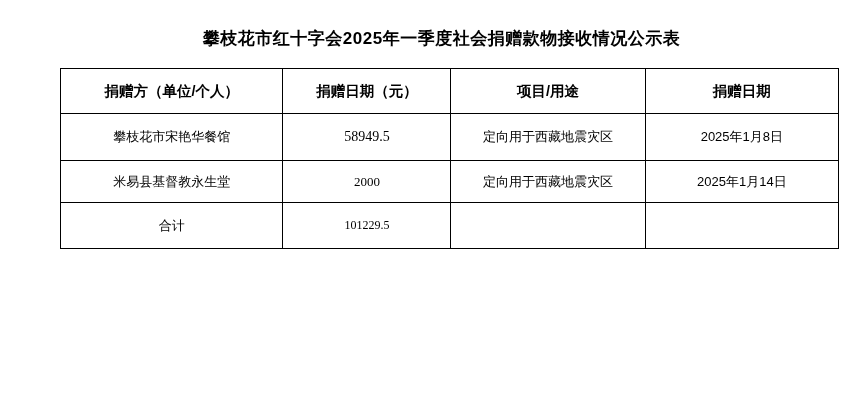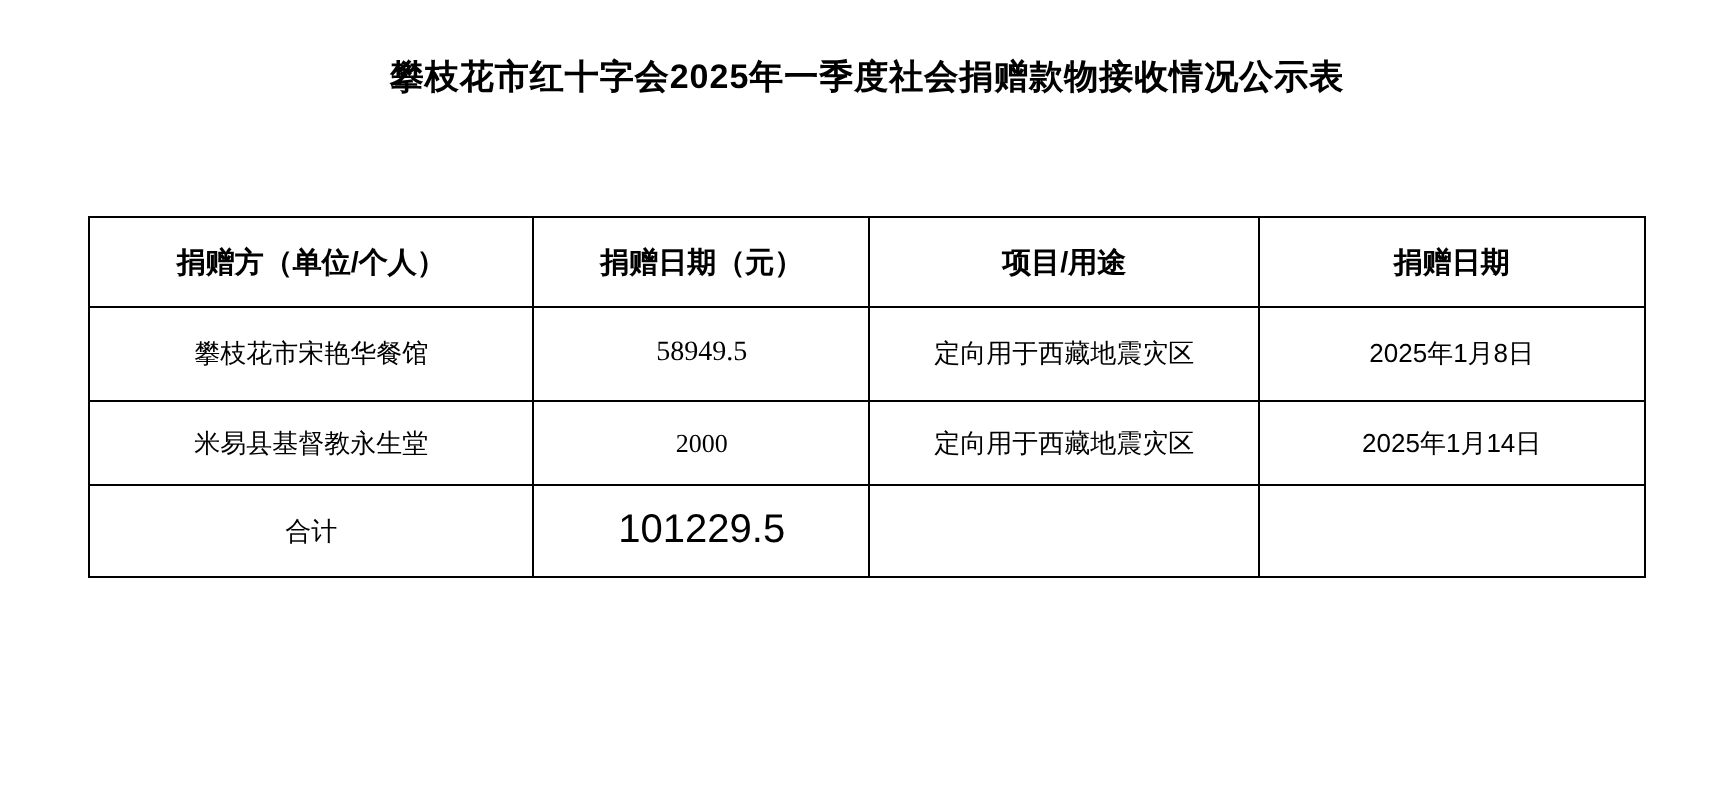--- a/index.html
+++ b/index.html
@@ -12,33 +12,33 @@
     background: #ffffff;
     font-family: "Liberation Sans", sans-serif;
     color: #000000;
     overflow: hidden;
   }
   .page {
     position: relative;
     width: 867px;
     height: 404px;
     box-sizing: border-box;
+    padding-left: 16px;
   }
   .doc-title {
     text-align: center;
     font-size: 17px;
     font-weight: bold;
     letter-spacing: 0.5px;
     padding-top: 27px;
     padding-bottom: 18px;
     font-family: "Liberation Sans", sans-serif;
   }
   .table-wrap {
     padding: 0 44px;
-    margin-top: 40px;
   }
   table.donations {
     width: 779px;
     border-collapse: collapse;
     table-layout: fixed;
     border: 1px solid #000000;
   }
   table.donations th,
   table.donations td {
     border: 1px solid #000000;
@@ -67,22 +67,22 @@
     font-size: 14px;
   }
   tr.total-row td {
     height: 45px;
     font-size: 15px;
   }
   tr.total-row td.total-label {
     font-size: 13px;
   }
   tr.total-row td.total-amount {
-    font-family: Liberation Sans, sans-serif;
-    font-size: 20px;
+    font-family: Liberation Serif, serif;
+    font-size: 12px;
   }
   .col-donor { width: 222px; }
   .col-amount { width: 168px; }
   .col-purpose { width: 194px; }
   .col-date { width: 193px; }
 </style>
 </head>
 <body>
 
 <div class="page">

